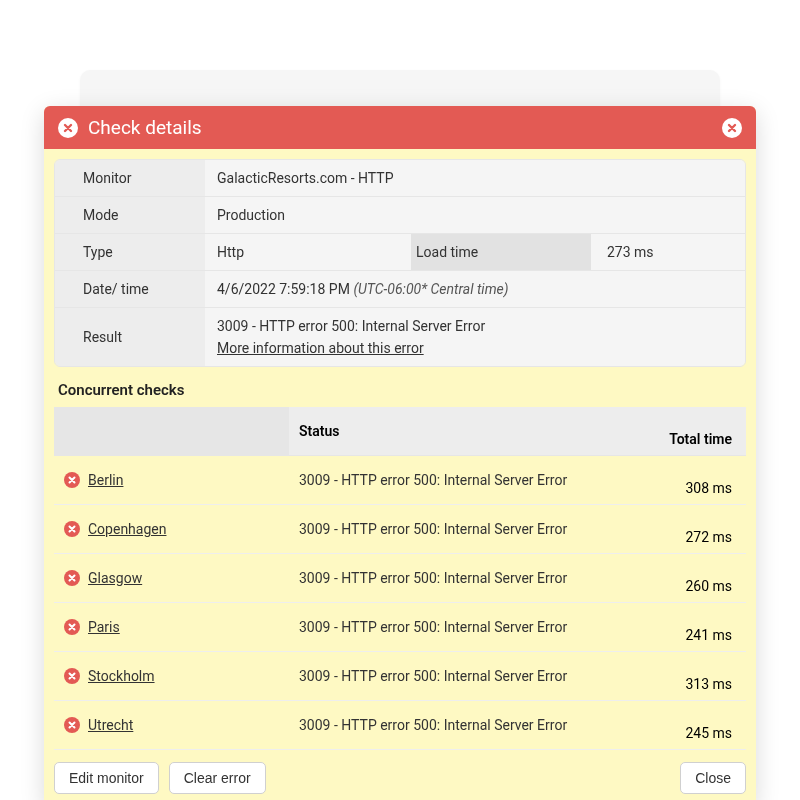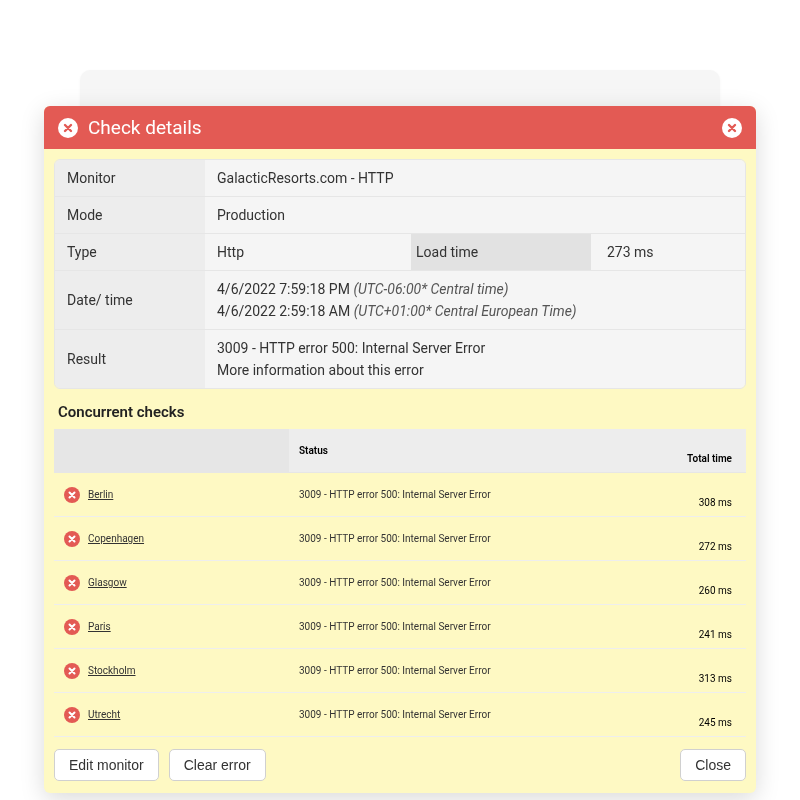--- a/index.html
+++ b/index.html
@@ -69,21 +69,21 @@
     }
     .details-row {
       display: flex;
       border-bottom: 1px solid #e6e6e6;
     }
     .details-row:last-child { border-bottom: none; }
     .details-label {
       width: 150px;
       flex-shrink: 0;
       background: #ededed;
-      padding: 10px 12px;
+      padding: 10px 28px;
       color: #333;
       display: flex;
       align-items: center;
     }
     .details-value {
       flex: 1;
       background: #f5f5f5;
       padding: 10px 12px;
       display: flex;
       align-items: center;
@@ -110,35 +110,36 @@
     }
     .loadtime-val {
       width: 150px;
       padding: 10px 12px;
       display: flex;
       align-items: center;
     }
     .dt-line { width: 100%; }
     .tz { font-style: italic; color: #555; }
     .link {
+      text-decoration: underline;
       color: #333;
       cursor: pointer;
     }
     .result-lines { display: flex; flex-direction: column; gap: 6px; width: 100%; }
     
     .section-title {
       font-size: 15px;
       font-weight: 600;
       margin: 14px 0 8px 4px;
       color: #222;
     }
     .cc-table {
       width: 100%;
       border-collapse: collapse;
-      font-size: 10px;
+      font-size: 14px;
     }
     .cc-head-row {
       display: flex;
       background: #ededed;
       border-bottom: 1px solid #e6e6e6;
     }
     .cc-head-row .col-loc { background: #e6e6e6; }
     .cc-row {
       display: flex;
       border-bottom: 1px solid #eee;
@@ -242,24 +243,20 @@
         </div>
       </div>
 
       <div class="details-row">
         <div class="details-label">Date/ time</div>
         <div class="details-value">
           <div class="dt-line">
             <span>4/6/2022 7:59:18 PM</span>
             <span class="tz">(UTC-06:00* Central time)</span>
           </div>
-          <div class="dt-line">
-            <span>4/6/2022 2:59:18 AM</span>
-            <span class="tz">(UTC+01:00* Central European Time)</span>
-          </div>
         </div>
       </div>
 
       <div class="details-row">
         <div class="details-label">Result</div>
         <div class="details-value">
           <div class="result-lines">
             <span>3009 - HTTP error 500: Internal Server Error</span>
             <a class="link">More information about this error</a>
           </div>

